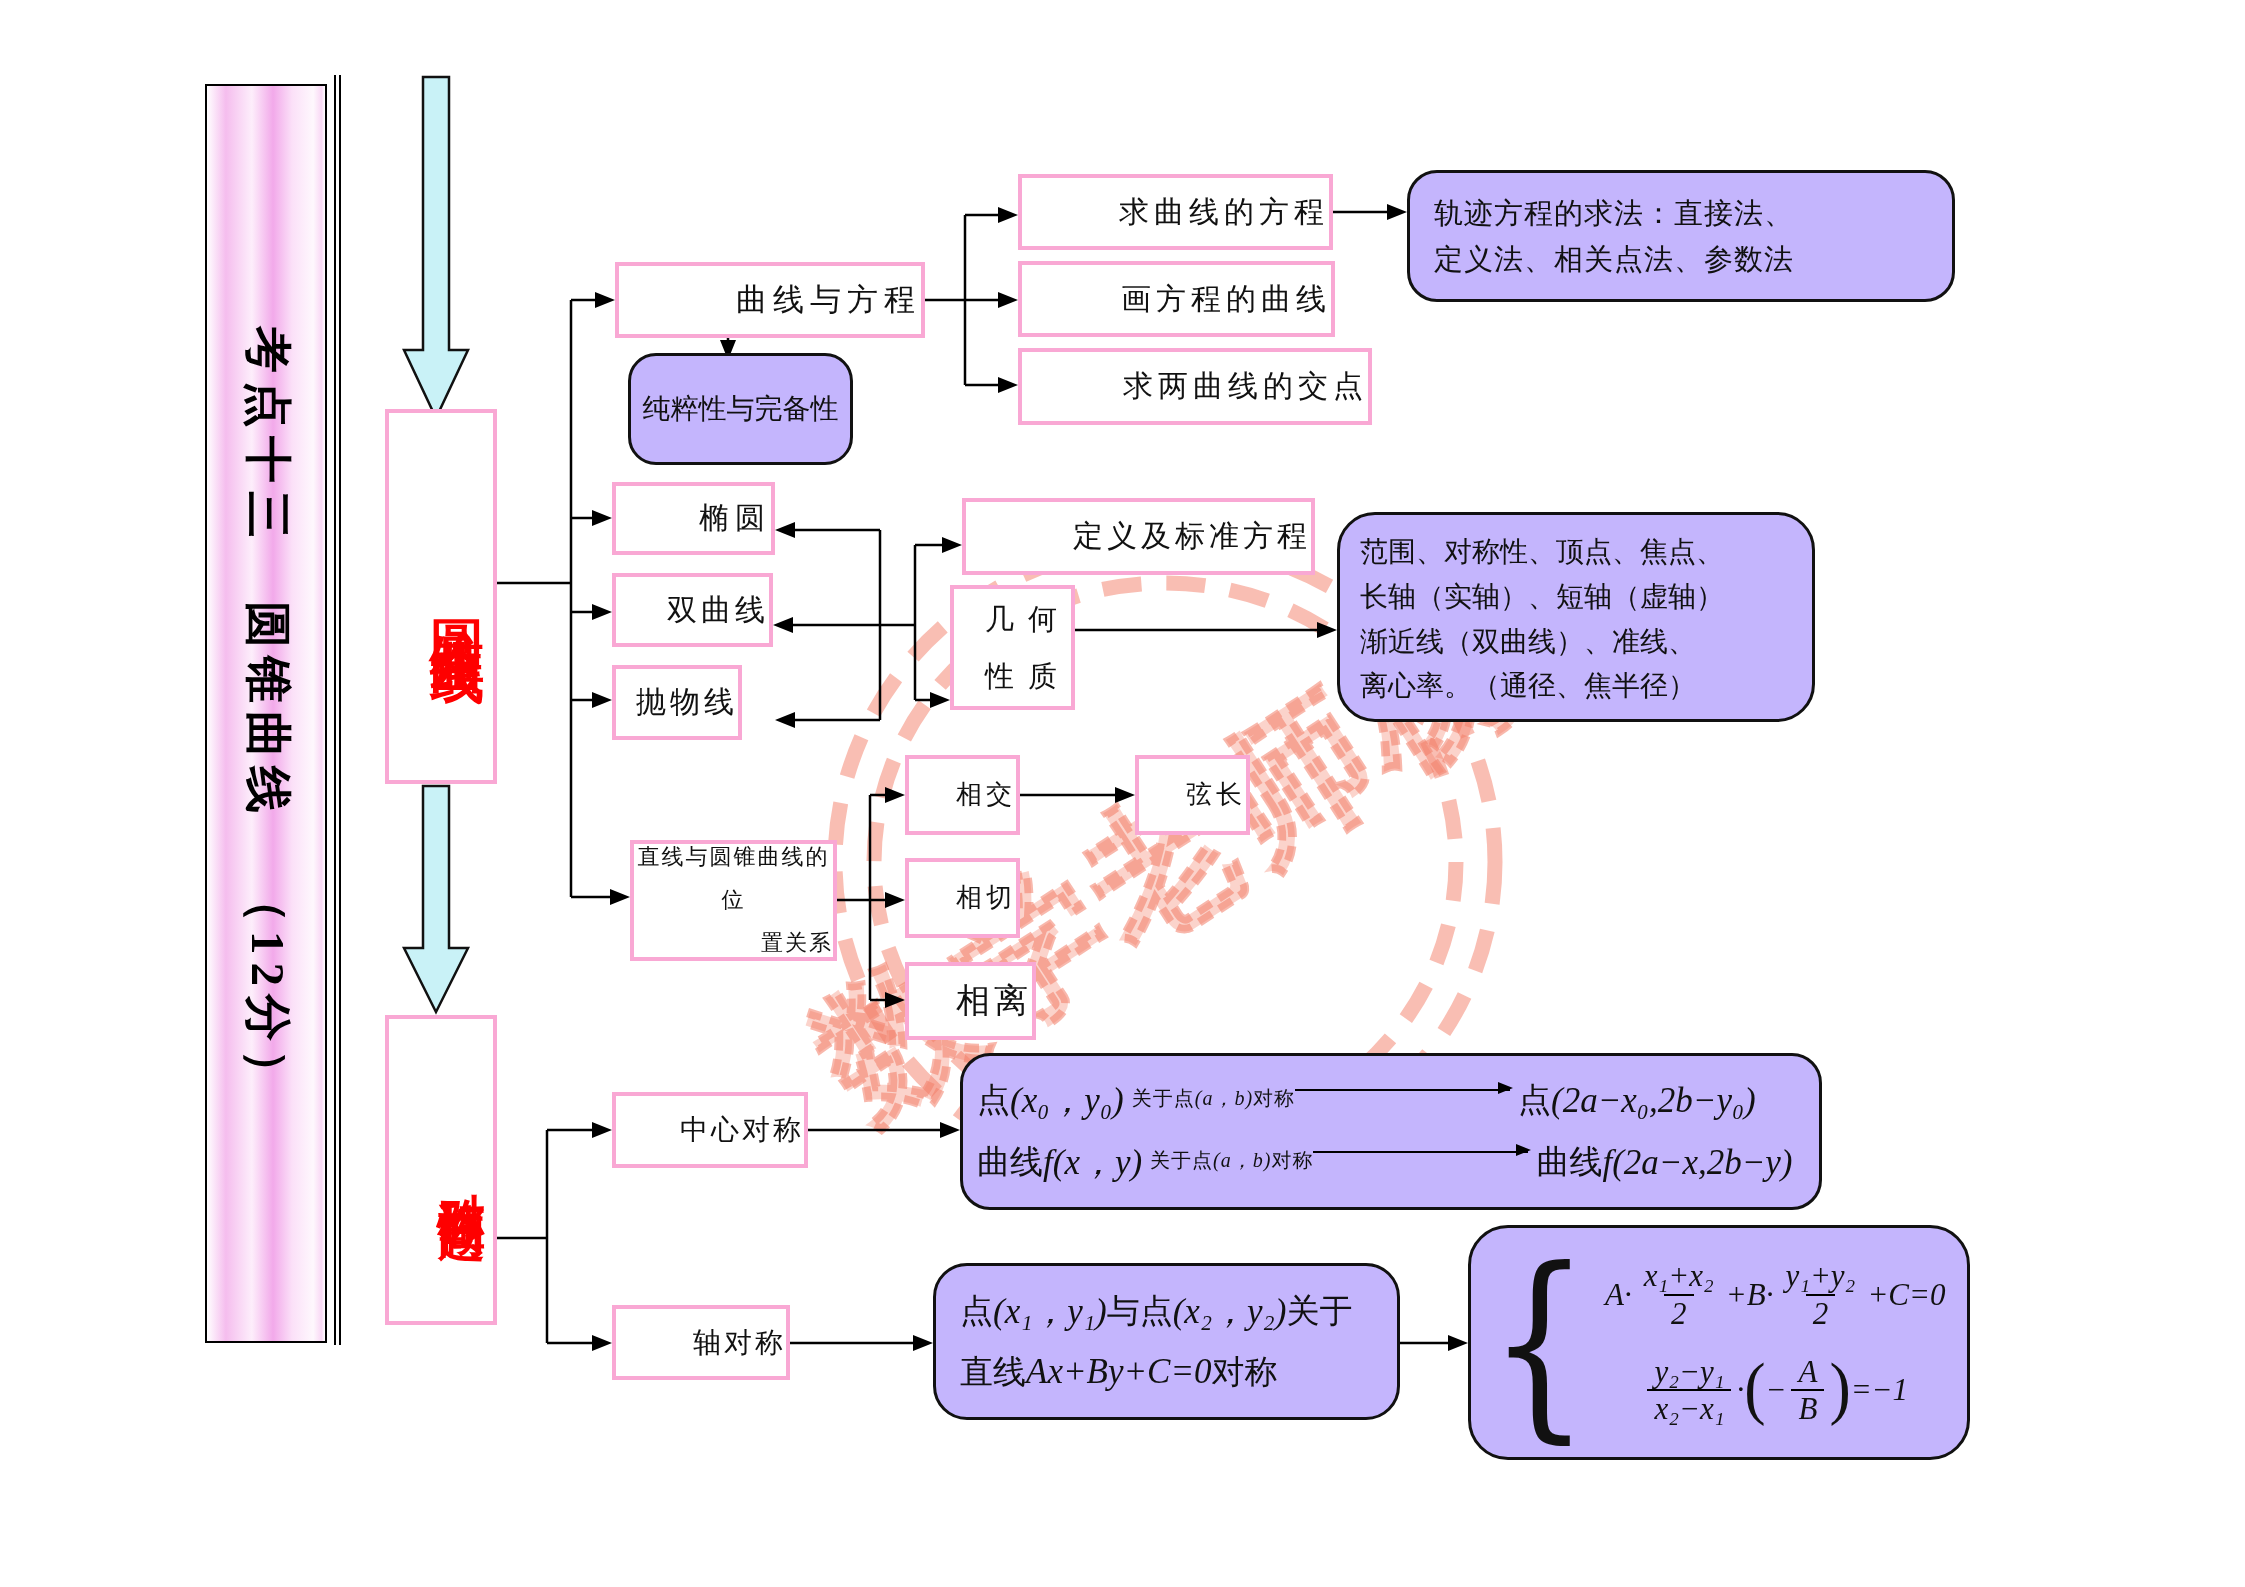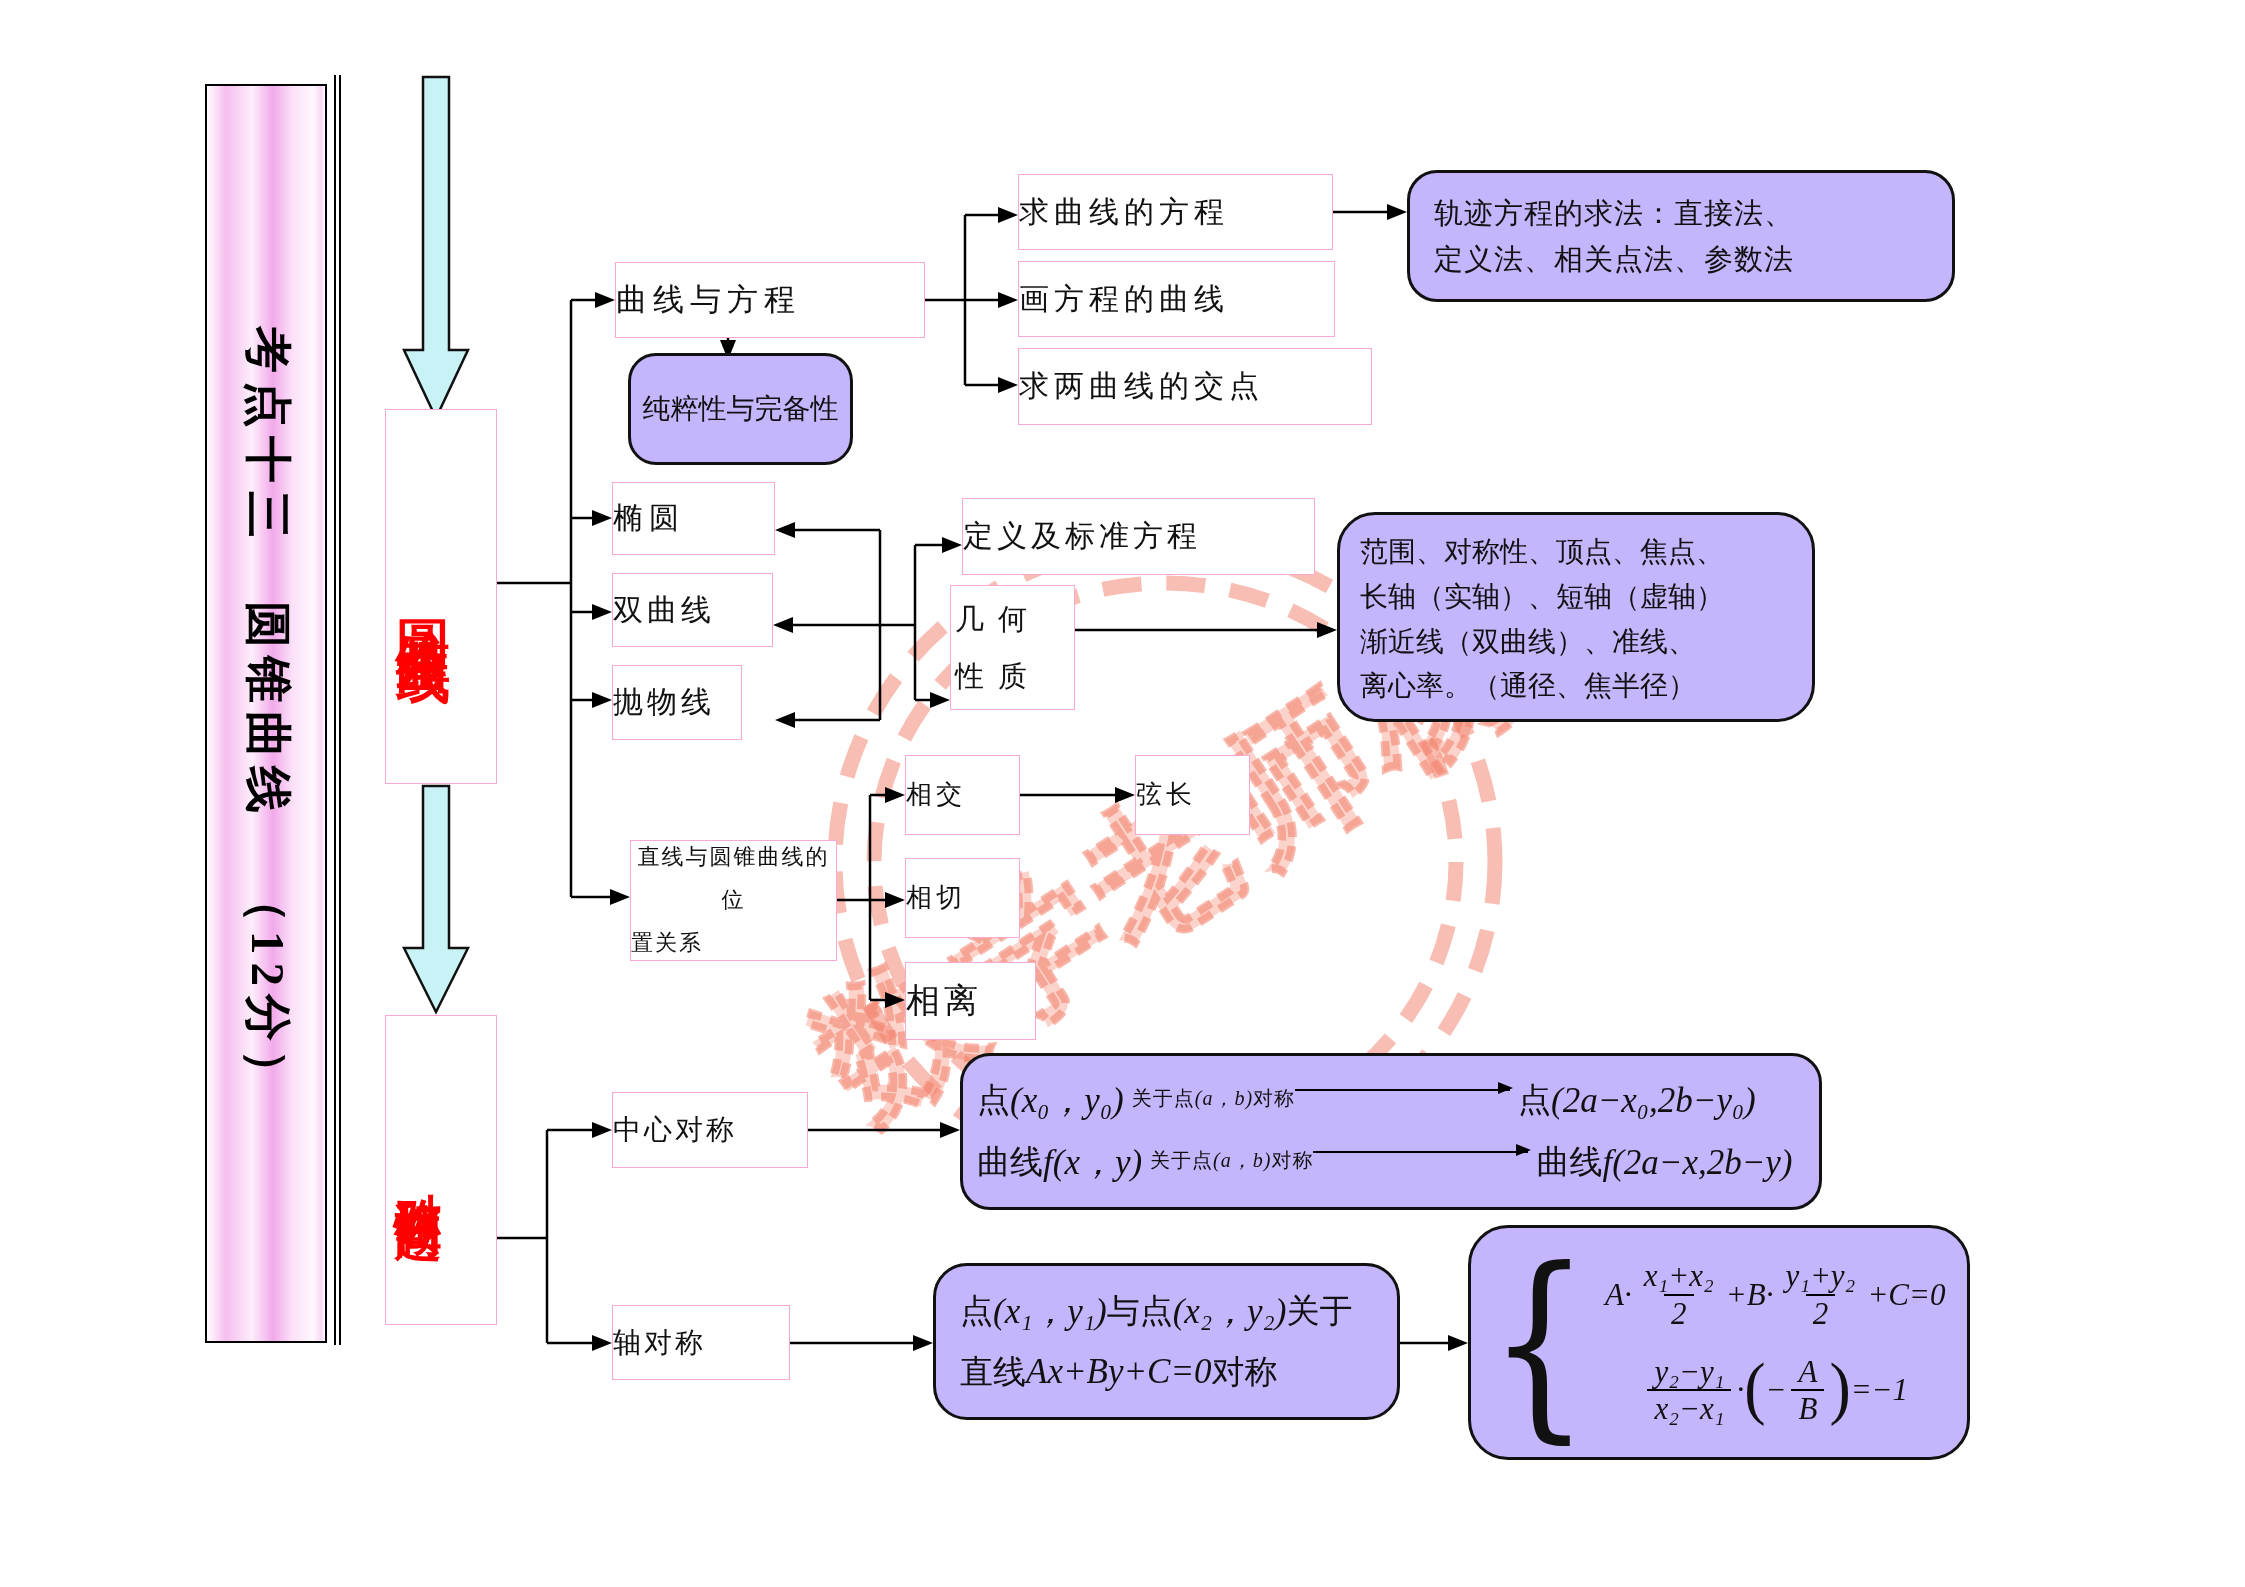--- a/index.html
+++ b/index.html
@@ -12,22 +12,22 @@
   .banner{position:absolute;left:205px;top:84px;width:122px;height:1259px;
           border:2px solid #000;
           background:linear-gradient(90deg,#ffffff 0%,#f5bdee 16%,#fdeefb 38%,#f2a9ea 56%,#fbe0f8 72%,#fef8fd 90%,#f9d8f5 97%,#ffffff 100%);}
   .banner-inner{position:absolute;left:-568px;top:568px;width:1258px;height:122px;
           transform:rotate(90deg);display:flex;align-items:center;justify-content:center;
           font-size:47px;font-weight:bold;letter-spacing:8px;color:#000;white-space:nowrap}
   .dline{position:absolute;left:334px;top:75px;width:7px;height:1270px;
          border-left:2.5px solid #000;border-right:2.5px solid #000}
 
   
-  .node{position:absolute;background:#fff;border:1px solid #f9a8d4;display:flex;
-        flex-direction:column;align-items:flex-start;justify-content:center;text-align:center;
+  .node{position:absolute;background:#fff;border:4px solid #f9a8d4;display:flex;
+        flex-direction:column;align-items:flex-end;justify-content:center;text-align:center;
         color:#111;line-height:1.35}
   .cyan{position:absolute;background:#c4b5fd;border:3px solid #111;border-radius:30px;color:#111}
   .vtext{writing-mode:vertical-rl;text-orientation:upright;font-weight:bold;color:#fe0000;
          letter-spacing:10px}
 
   
   .cjk{font-size:33px}
   .math{font-style:italic;font-size:35px}
   .mrow{display:flex;align-items:center;white-space:nowrap}
   .lblarrow{display:inline-flex;flex-direction:row;align-items:center;margin:0 8px;

